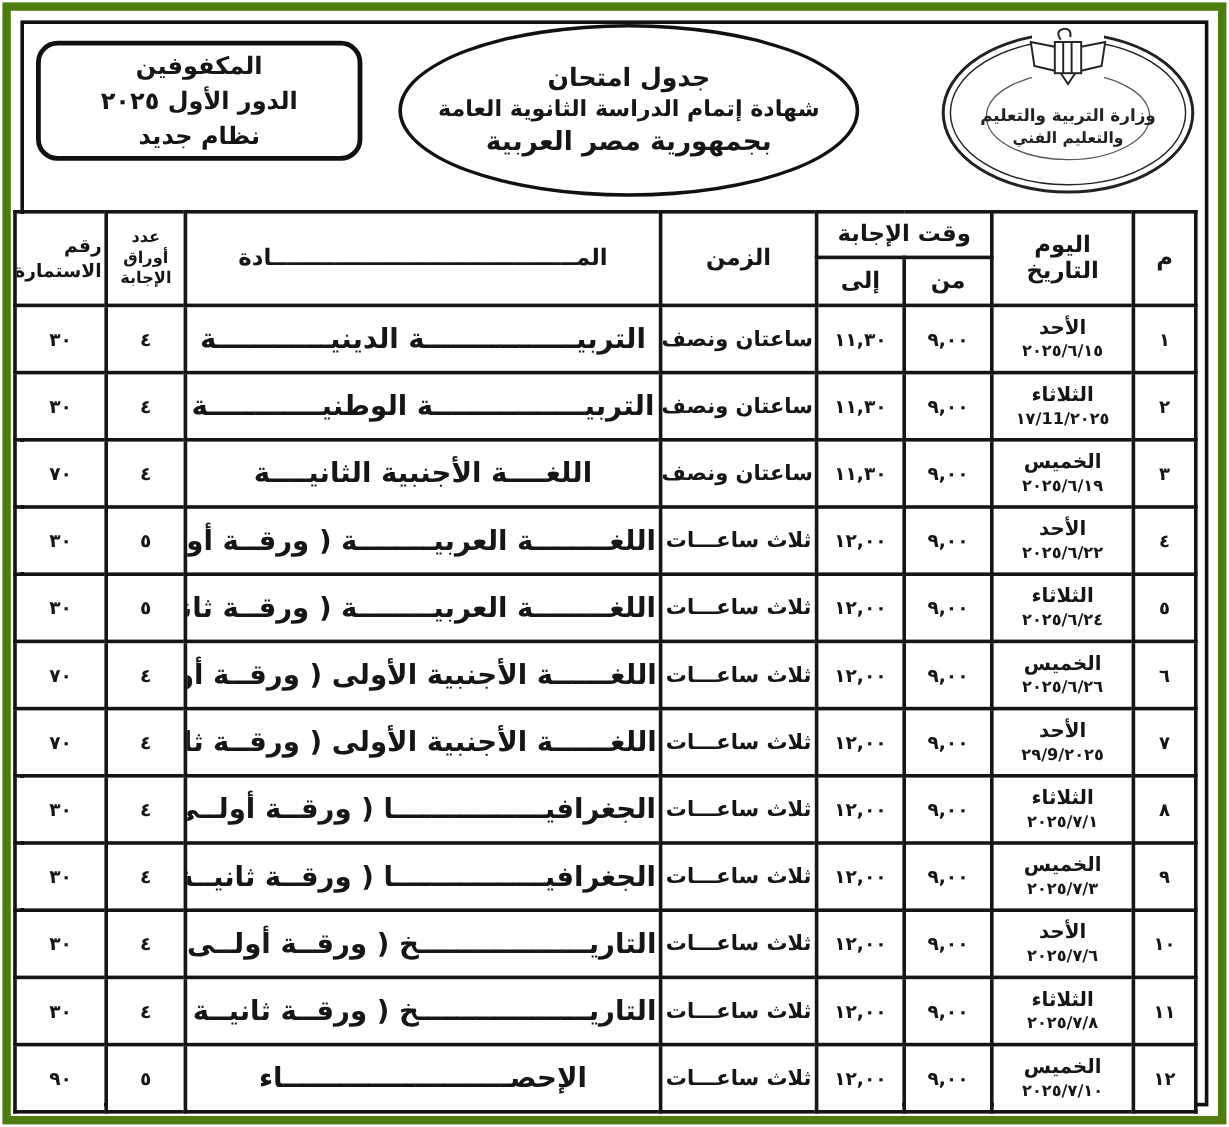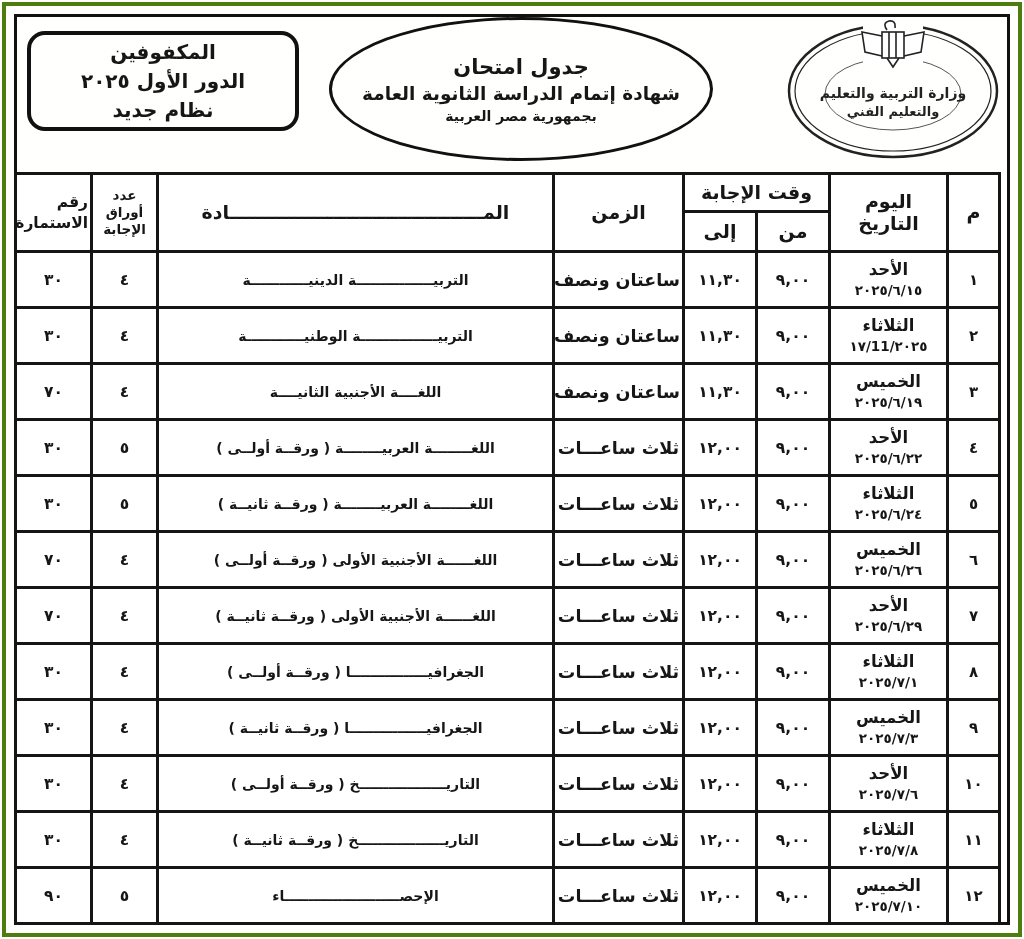--- a/index.html
+++ b/index.html
@@ -6,21 +6,21 @@
   html, body {
     margin: 0; padding: 0;
     width: 1024px; height: 939px;
     background: #ffffff;
     font-family: "DejaVu Sans", sans-serif;
     color: #161616;
     overflow: hidden;
   }
   .page {
     position: absolute; inset: 2px;
-    border: 4px solid #4d7c0f;
+    border: 7px solid #4d7c0f;
     background: #fffffe;
     padding-left: 32px;
   }
   .inner-frame {
     position: absolute; inset: 8px;
     border: 3px solid #111;
   }
   
   .header-band { position: relative; height: 148px; }
   .info-box {
@@ -33,21 +33,21 @@
   }
   .title-ellipse {
     position: absolute; left: 312px; top: 0px;
     width: 384px; height: 144px;
     border: 3.5px solid #111; border-radius: 50%;
     display: flex; flex-direction: column; justify-content: center; align-items: center;
     gap: 4px; font-weight: 700; text-align: center;
   }
   .title-ellipse .t1 { font-size: 21px; }
   .title-ellipse .t2 { font-size: 18.5px; }
-  .title-ellipse .t3 { font-size: 14px; }
+  .title-ellipse .t3 { font-size: 22px; }
   .seal { position: absolute; right: 4px; top: 3px; width: 220px; height: 142px; }
   
   table.schedule {
     border-collapse: collapse; table-layout: fixed;
     width: 984px; margin-right: 6px; margin-top: 7px;
   }
   .schedule th, .schedule td {
     border: 3px solid #151515;
     text-align: center; vertical-align: middle;
     padding: 0 2px; font-weight: 700; overflow: hidden;
@@ -58,21 +58,21 @@
   .schedule thead tr.sub-head th { height: 40px; }
   th.th-sheets { font-size: 13.5px !important; line-height: 1.25 !important; }
   th.th-form  { font-size: 15.5px !important; line-height: 1.3 !important; text-align: right; }
   th.th-subject { white-space: nowrap; }
   .schedule tbody td { height: 56px; }
   td.c-index { font-size: 15px; }
   td.c-day .day-line  { font-size: 16.5px; line-height: 1.25; }
   td.c-day .date-line { font-size: 13.5px; line-height: 1.35; }
   td.c-from, td.c-to { font-size: 15.5px; }
   td.c-duration { font-size: 17.5px; white-space: nowrap; }
-  td.c-subject { font-size: 14px; white-space: nowrap; }
+  td.c-subject { font-size: 23px; white-space: nowrap; }
   td.c-sheets, td.c-form { font-size: 15.5px; }
 </style>
 </head>
 <body>
 
 <div class="page">
   <div class="inner-frame">
 
     <div class="header-band">
 
@@ -228,21 +228,21 @@
     <td class="c-to">١٢,٠٠</td>
     <td class="c-duration">ثلاث ساعـــات</td>
     <td class="c-subject">اللغــــــة الأجنبية الأولى ( ورقــة أولــى )</td>
     <td class="c-sheets">٤</td>
     <td class="c-form">٧٠</td>
   </tr>
           <tr>
     <td class="c-index">٧</td>
     <td class="c-day">
       <div class="day-line">الأحد</div>
-      <div class="date-line">٢٠٢٥/٦/٢٩</div>
+      <div class="date-line">٢٠٢٥/9/٢٩</div>
     </td>
     <td class="c-from">٩,٠٠</td>
     <td class="c-to">١٢,٠٠</td>
     <td class="c-duration">ثلاث ساعـــات</td>
     <td class="c-subject">اللغــــــة الأجنبية الأولى ( ورقــة ثانيــة )</td>
     <td class="c-sheets">٤</td>
     <td class="c-form">٧٠</td>
   </tr>
           <tr>
     <td class="c-index">٨</td>

